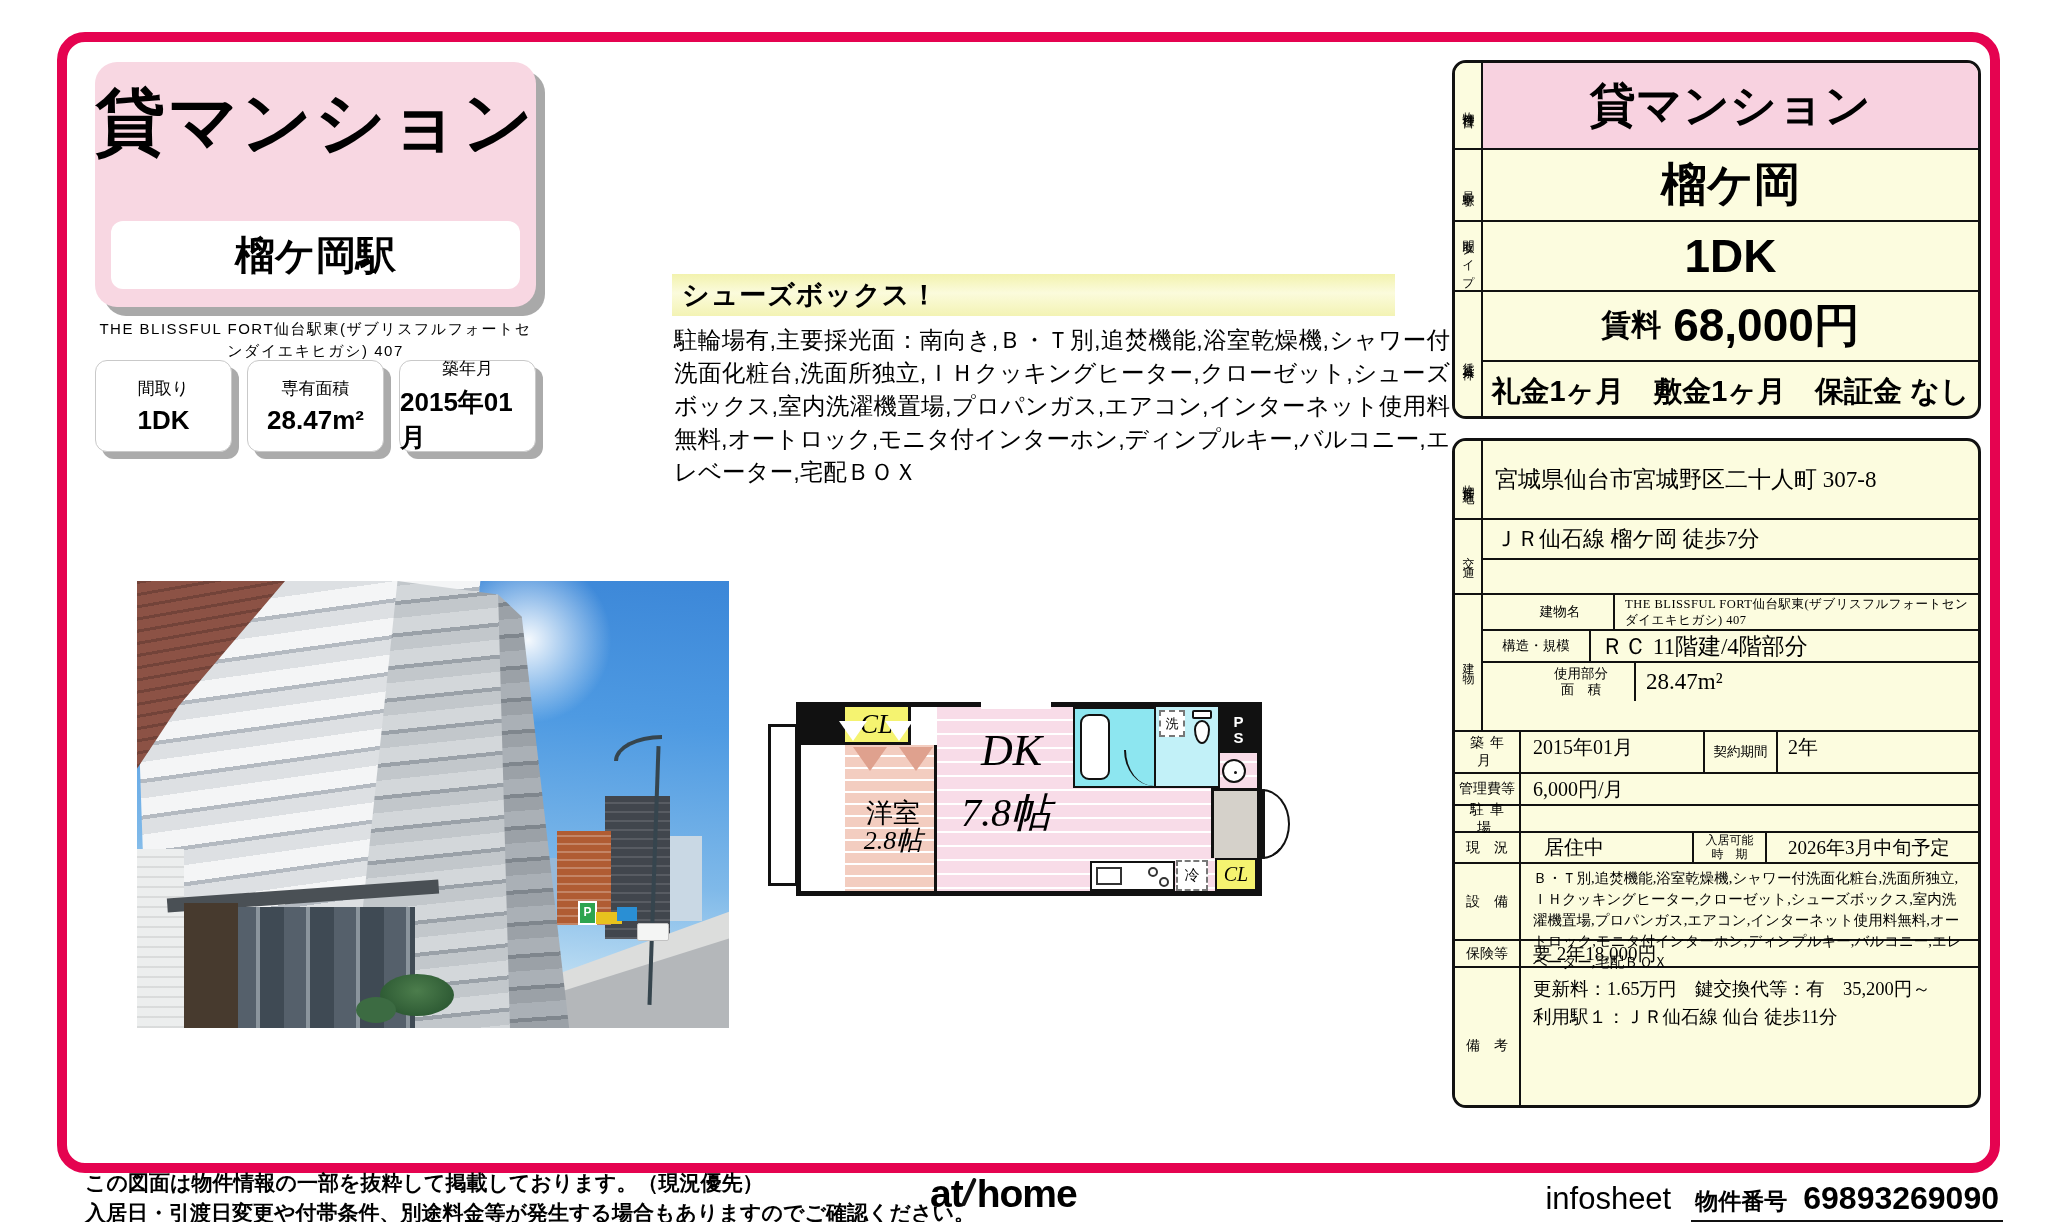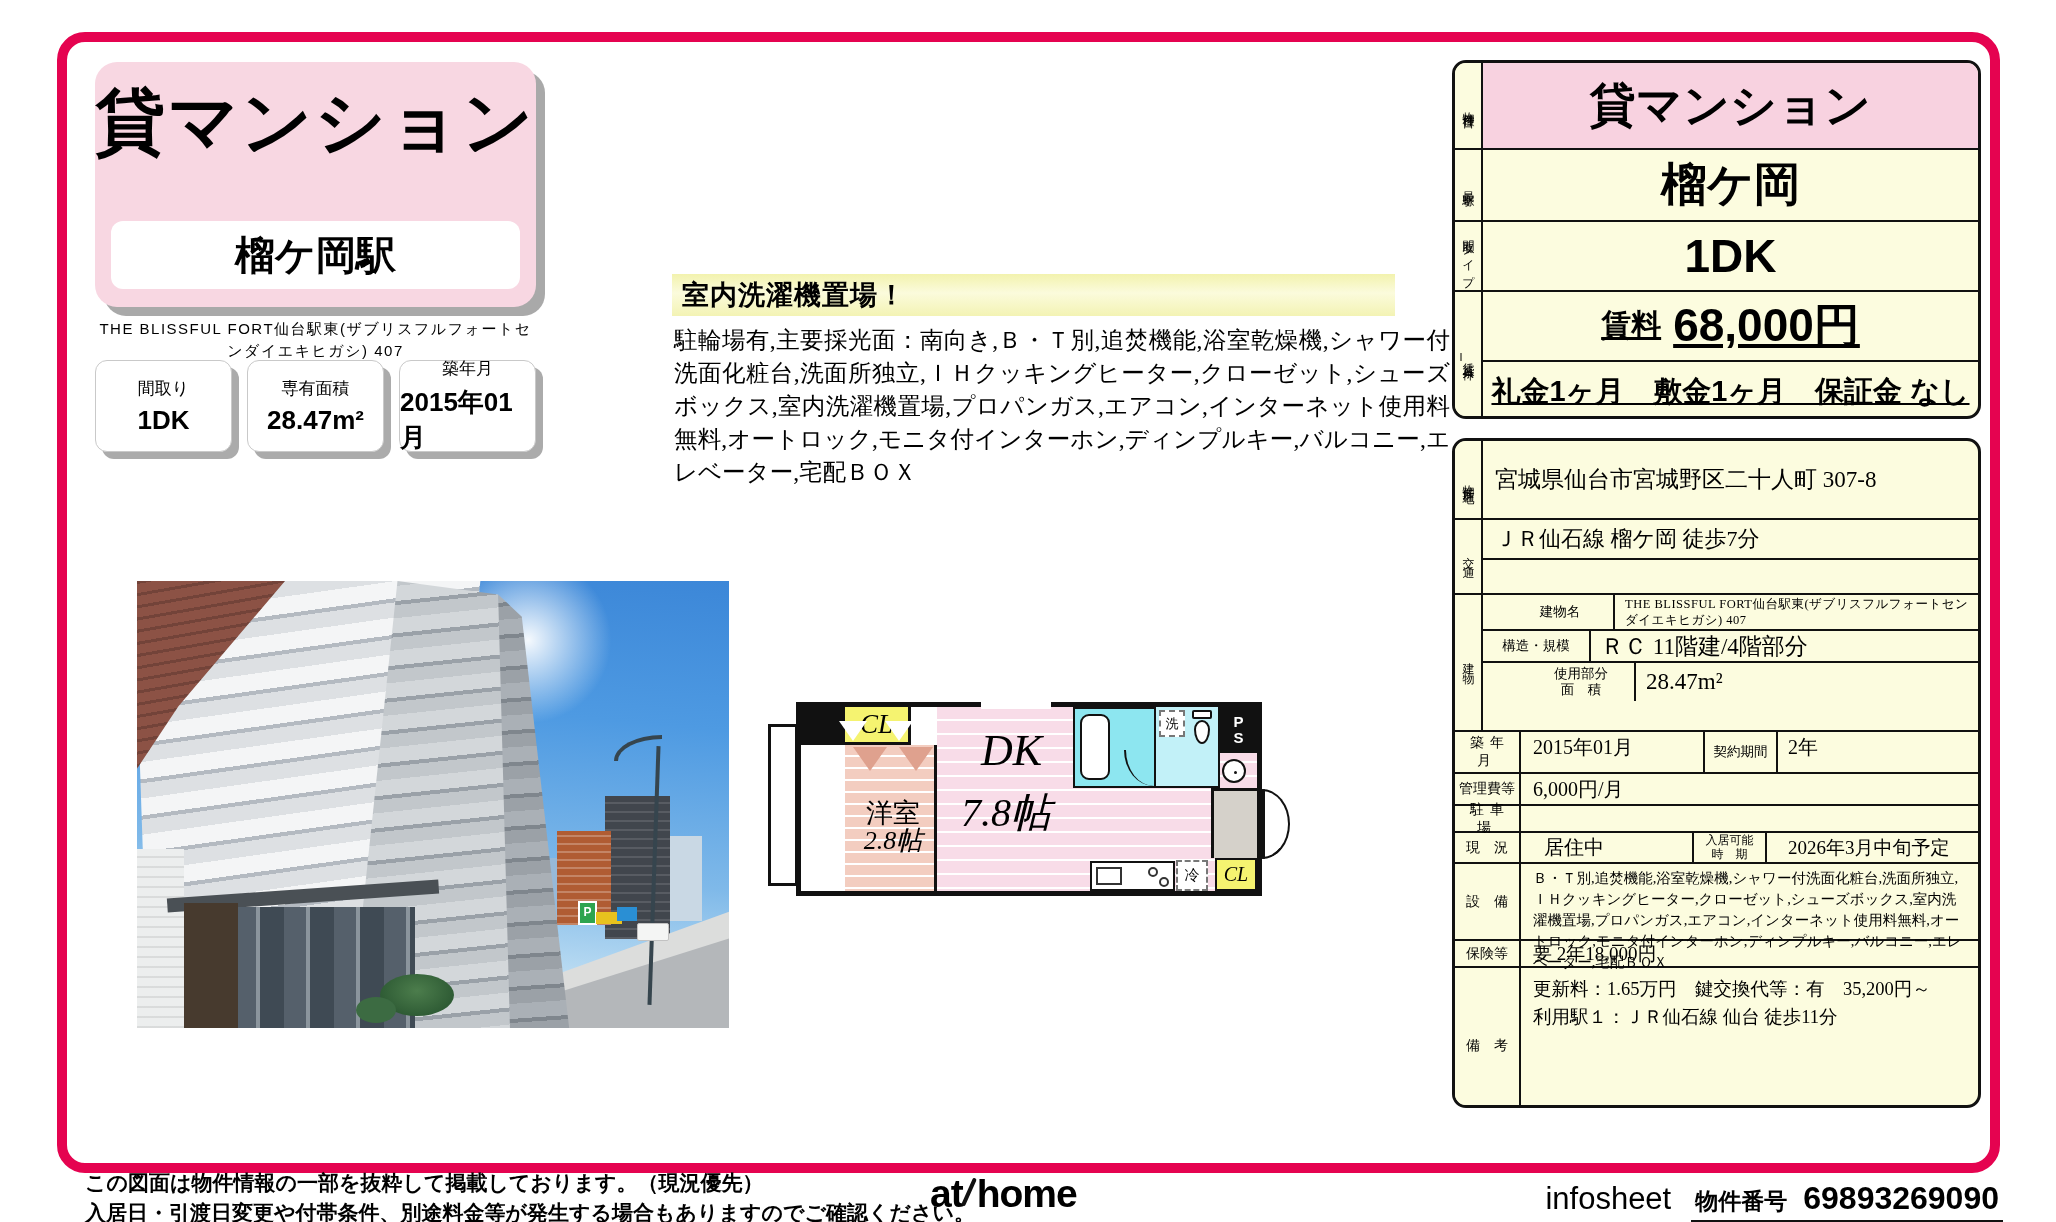--- a/index.html
+++ b/index.html
@@ -22,21 +22,21 @@
   .badge{flex:1;height:90px;background:#fff;border:1px solid #c9c9c9;border-radius:12px;
          box-shadow:7px 7px 0 #ababab;display:flex;flex-direction:column;align-items:center;justify-content:center;}
   .badge .bl{font-size:17px;}
   .badge .bv{font-size:26px;font-weight:700;margin-top:5px;}
 
   
   .cp-band{left:672px;top:274px;width:723px;height:42px;
            background:linear-gradient(180deg,#f2f2ae 0%,#fbfbdc 45%,#f3f3b4 100%);
            display:flex;align-items:center;}
   .cp-title{font-size:27px;font-weight:800;padding-left:10px;letter-spacing:1px;}
-  .cp-body{left:674px;top:324px;width:776px;font-size:23.5px;line-height:33px;font-weight:500;text-align:justify;font-family:Liberation Serif, serif;}
+  .cp-body{left:674px;top:324px;width:776px;font-size:23.5px;line-height:33px;font-weight:500;text-align:justify;}
 
   
   .photo{left:137px;top:581px;width:592px;height:447px;overflow:hidden;background:#7fb9e9;}
   .ph{position:absolute;}
   .ph-sky{inset:0;background:linear-gradient(185deg,#3c87d8 0%,#4e9ae2 30%,#7fb9e9 62%,#c7e3f4 86%,#eaf4fb 100%);}
   .ph-sun{left:50%;top:-8%;width:190px;height:190px;background:radial-gradient(circle,rgba(255,255,255,.95) 0%,rgba(255,255,255,0) 62%);}
   .ph-brick{inset:0;background:#8c5245;clip-path:polygon(0 0,25% 0,7% 28%,0 42%);}
   .ph-brick:after{content:"";position:absolute;inset:0;background:repeating-linear-gradient(170deg,rgba(0,0,0,.18) 0 3px,rgba(0,0,0,0) 3px 12px);}
   .ph-bldgL{inset:0;clip-path:polygon(2% 100%,0 22%,12% 0,58% 0,50% 100%);
             background:repeating-linear-gradient(172deg,#f4f5f6 0 17px,#b4bac1 17px 21px,#dde0e3 21px 36px);}
@@ -119,21 +119,21 @@
   .trow{display:flex;border-top:2px solid #111;}
   .trow:first-child{border-top:none;}
   .vlab{width:26px;flex:0 0 26px;border-right:2px solid #111;display:flex;align-items:center;justify-content:center;
         writing-mode:vertical-rl;text-orientation:upright;font-size:12px;letter-spacing:2px;background:#fcfcdf;}
   .vcell{flex:1;display:flex;align-items:center;justify-content:center;}
   .pinkcell{background:#f8d2e0;}
   .big{font-size:46px;font-weight:700;}
   .t1 .r1{height:85px;}
   .t1 .r2{height:70px;}
   .t1 .r3{height:68px;}
-  .t1 .r4{height:130px;text-decoration:underline;}
+  .t1 .r4{height:130px;}
   .rentcol{flex:1;display:flex;flex-direction:column;}
   .rent1{height:69px;display:flex;align-items:center;justify-content:center;gap:12px;}
   .rent2{height:61px;border-top:2px solid #111;display:flex;align-items:center;justify-content:center;font-size:29px;font-weight:700;}
   .rentlab{font-size:30px;font-weight:700;}
 
   .serif{font-family:"Liberation Serif","DejaVu Serif",serif;}
   .hlab{flex:0 0 64px;width:64px;border-right:2px solid #111;display:flex;align-items:center;justify-content:center;
         font-size:14px;background:#fcfcdf;text-align:center;}
   .sp3{letter-spacing:6px;text-indent:6px;}
   .hval{flex:1;display:flex;align-items:center;padding-left:12px;font-size:20px;}
@@ -192,21 +192,21 @@
       <div class="bl">専有面積</div>
       <div class="bv">28.47m²</div>
     </div>
     <div class="badge">
       <div class="bl">築年月</div>
       <div class="bv">2015年01月</div>
     </div>
   </div>
 
   <div class="abs cp-band">
-    <div class="cp-title">室内洗濯機置場！</div>
+    <div class="cp-title">シューズボックス！</div>
   </div>
   <div class="abs cp-body">駐輪場有,主要採光面：南向き,Ｂ・Ｔ別,追焚機能,浴室乾燥機,シャワー付洗面化粧台,洗面所独立,ＩＨクッキングヒーター,クローゼット,シューズボックス,室内洗濯機置場,プロパンガス,エアコン,インターネット使用料無料,オートロック,モニタ付インターホン,ディンプルキー,バルコニー,エレベーター,宅配ＢＯＸ</div>
 
   <div class="abs photo">
     <div class="ph ph-sky"></div>
     <div class="ph ph-sun"></div>
     <div class="ph ph-b4"></div>
     <div class="ph ph-b3"></div>
     <div class="ph ph-b2"></div>
     <div class="ph ph-b1"></div>

